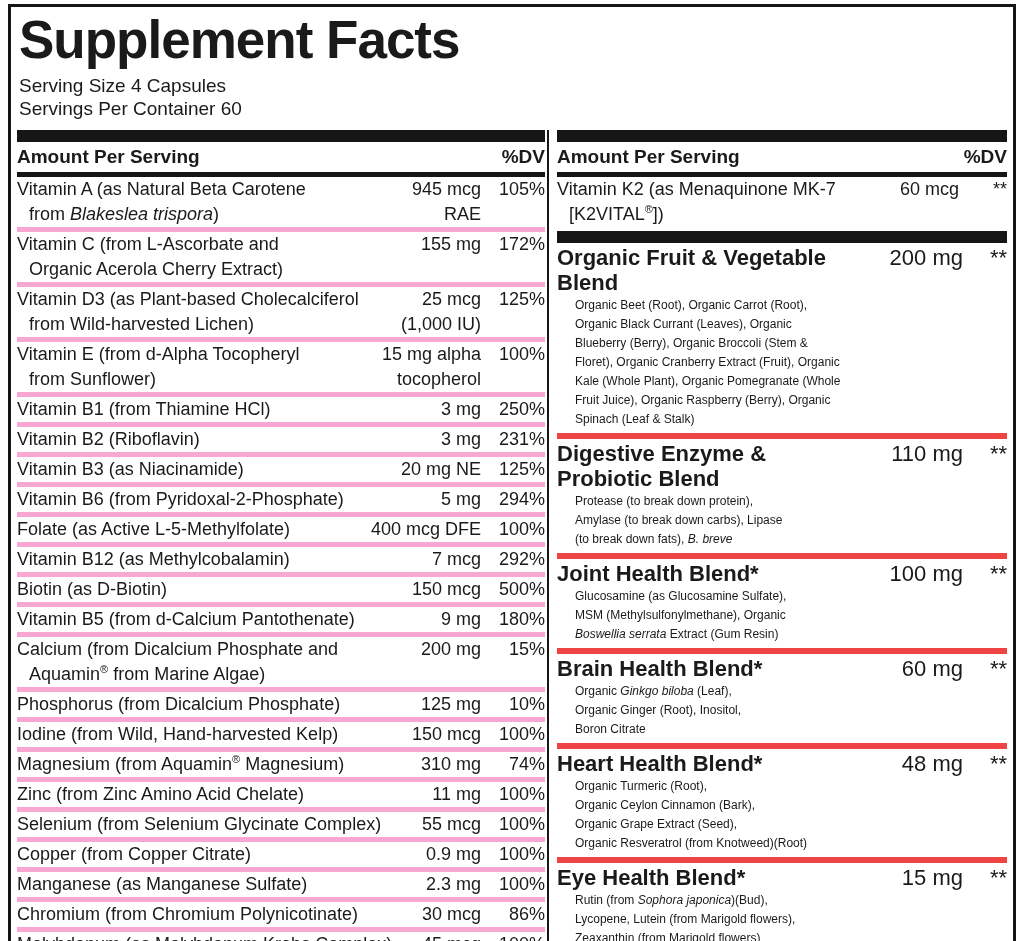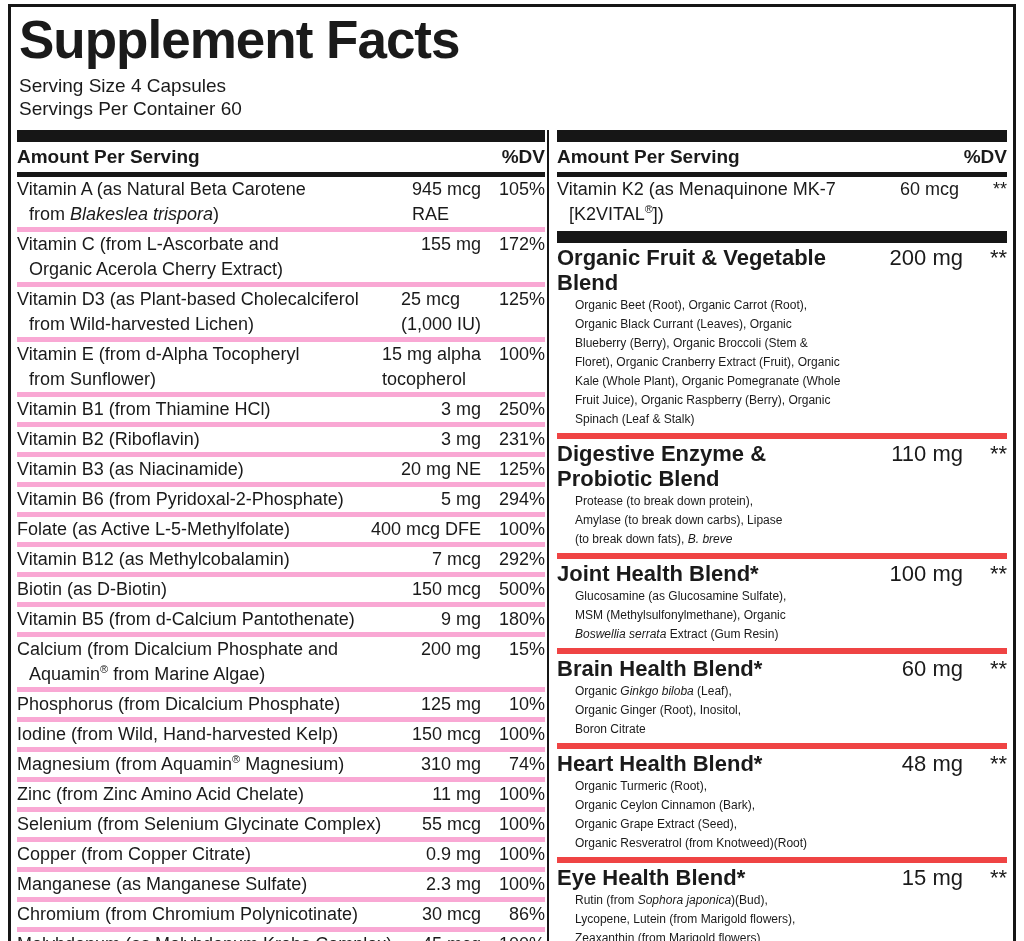--- a/index.html
+++ b/index.html
@@ -16,21 +16,21 @@
   .col-right{flex:1;padding:0 6px 4px 8px;}
   .thickbar{height:12px;background:#161616;flex:0 0 auto;}
   .endbar{margin-top:2px;}
   .k2bar{margin-top:4px;}
   .colhead{display:flex;justify-content:space-between;align-items:flex-end;
            font-size:19px;font-weight:bold;line-height:26px;padding:2px 0;
            border-bottom:5px solid #161616;}
   .nrow{display:flex;align-items:flex-start;font-size:18px;line-height:25px;border-top:5px solid #f9a8d4;}
   .rows .nrow:first-child, .right-rows .nrow:first-child{border-top:none;}
   .nrow .name{flex:1;}
-  .nrow .amt{white-space:pre-line;margin-left:6px;}
+  .nrow .amt{white-space:pre-line;text-align:right;margin-left:6px;}
   .nrow .dv{width:60px;text-align:right;margin-left:4px;}
   .col-right .nrow .dv{width:44px;}
   .blend{padding:2px 0 4px;border-top:6px solid #ef4444;}
   .blends .blend:first-child{border-top:none;}
   .blend-head{display:flex;align-items:flex-start;font-size:22px;line-height:25px;}
   .blend-head .name{flex:1;font-weight:bold;}
   .blend-head .amt{width:100px;text-align:right;white-space:nowrap;}
   .blend-head .dv{width:44px;text-align:right;}
   .desc{font-size:12px;line-height:19px;padding-left:18px;padding-top:1px;}
   .bottom-group{margin-top:auto;}

